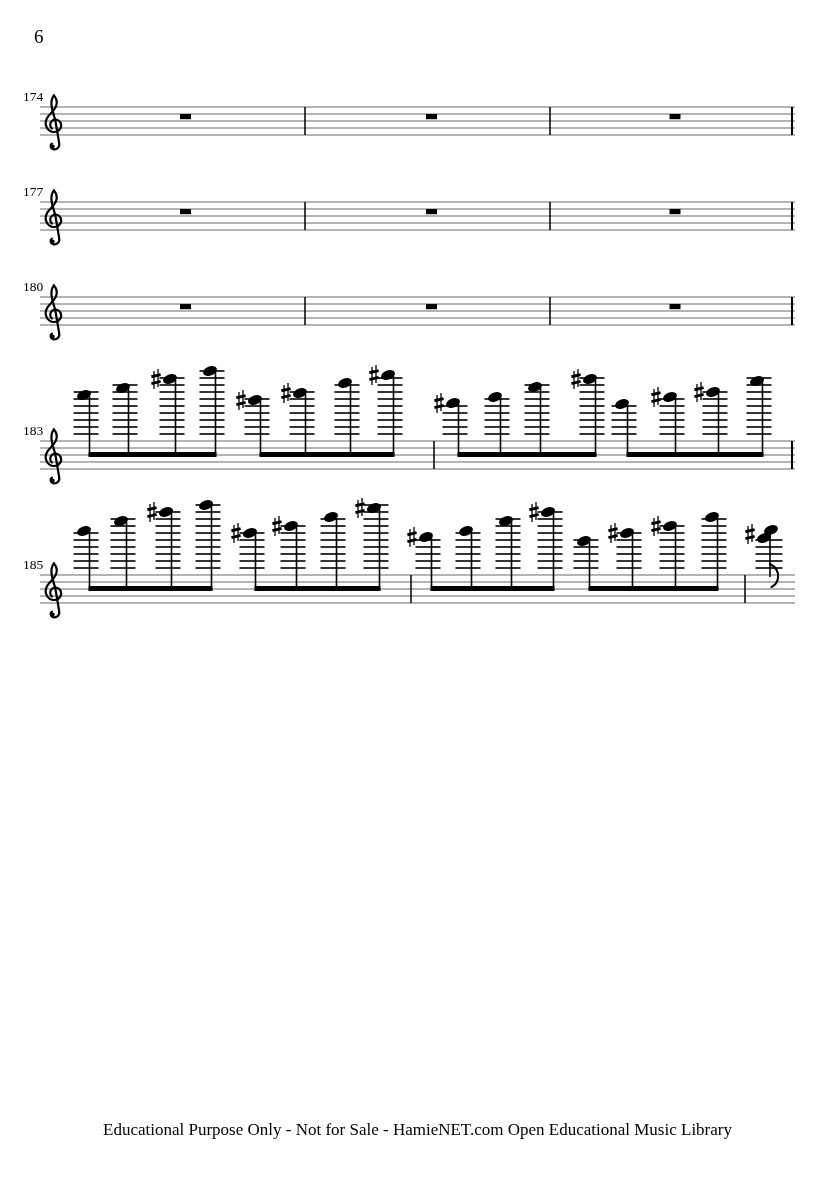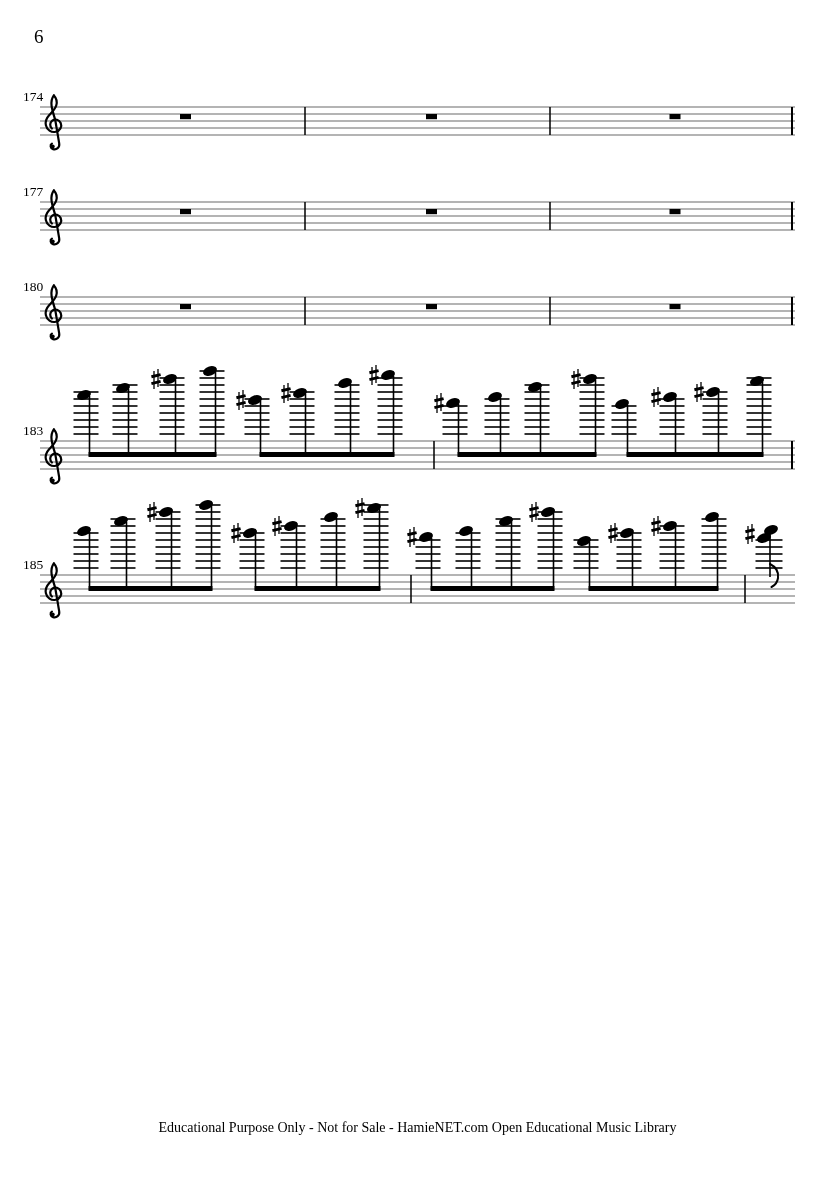--- a/index.html
+++ b/index.html
@@ -1,19 +1,19 @@
 <!DOCTYPE html>
 <html><head>
 <meta charset="utf-8">
 <title>Sheet Music Page</title>
 <style>
   html,body{margin:0;padding:0;background:#fff;}
   body{width:835px;height:1181px;position:relative;font-family:"Liberation Serif",serif;color:#000;}
   .page-number{position:absolute;left:34px;top:26px;font-size:19px;}
-  .footer{position:absolute;left:0;top:1120px;width:835px;text-align:center;font-size:14px;}
+  .footer{position:absolute;left:0;top:1120px;width:835px;text-align:center;font-size:17px;}
   #score{position:absolute;left:0;top:0;}
 </style>
 </head>
 <body>
 
 <div class="page-number">6</div>
 
 <svg id="score" width="835" height="1110" viewBox="0 0 835 1110" xmlns="http://www.w3.org/2000/svg">
     <g>
       <line x1="40" y1="107" x2="795" y2="107" stroke="#6b6b6b" stroke-width="1.1"></line>

